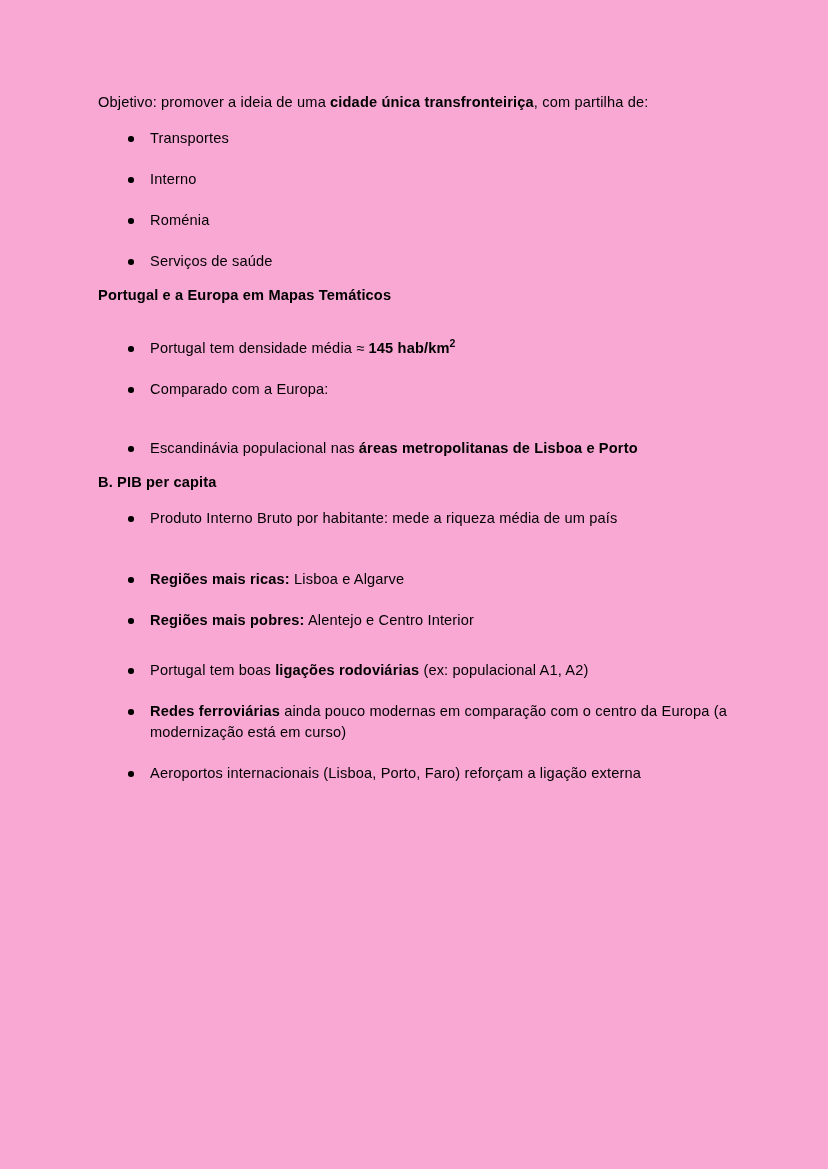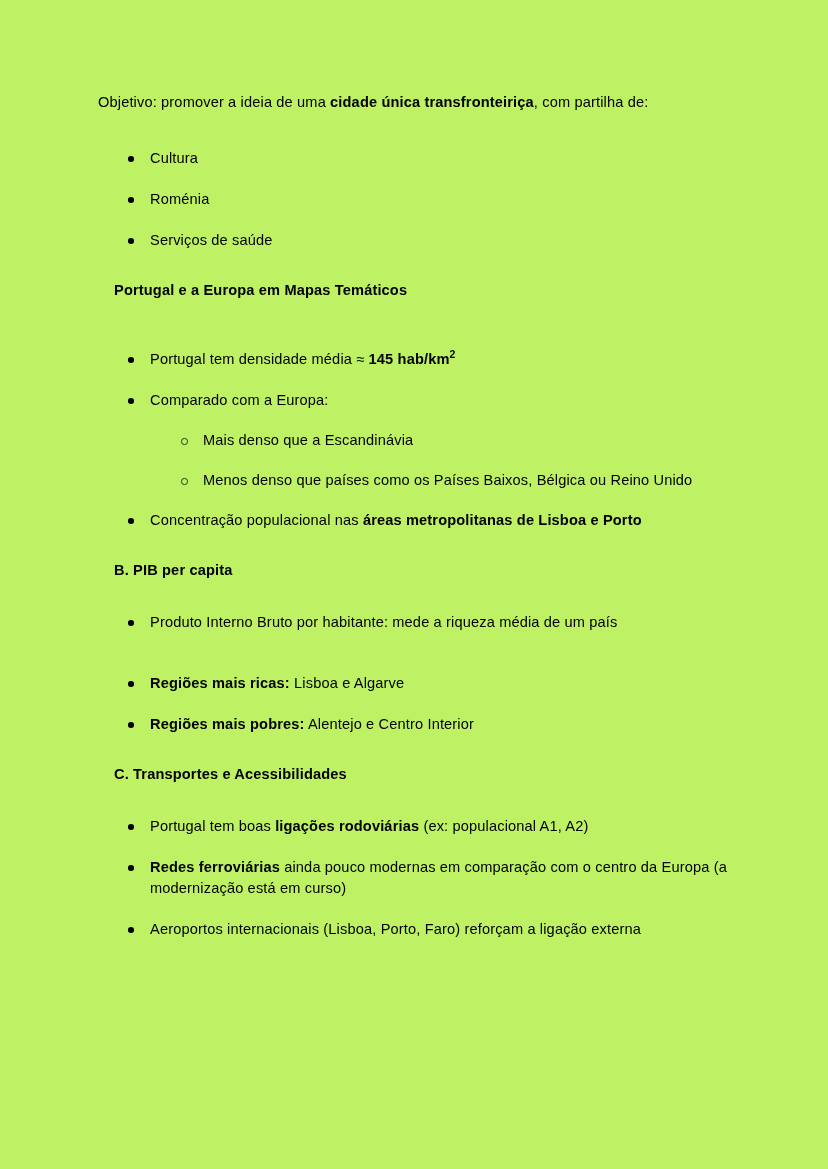--- a/index.html
+++ b/index.html
@@ -12,33 +12,33 @@
     height: 1169px;
     font-family: "Liberation Sans", sans-serif;
     color: #000000;
     -webkit-font-smoothing: antialiased;
   }
   .page {
     box-sizing: border-box;
     width: 828px;
     height: 1169px;
     padding: 92px 98px 0 98px;
-    background: #bef264;
+    background: #f9a8d4;
   }
   .content {
     width: 630px;
   }
   p.para {
     margin: 0 0 0 0;
     font-size: 14.6px;
     line-height: 20px;
     letter-spacing: 0.01em;
   }
   h2.heading {
-    margin: 16px;
+    margin: 0;
     font-size: 14.6px;
     line-height: 20px;
     font-weight: bold;
     letter-spacing: 0.01em;
   }
   
   .gap-para   { height: 16px; }
   .gap-head   { height: 17px; }
   .gap-bullet { height: 20px; }
   .gap-sub    { height: 19px; }
@@ -91,22 +91,23 @@
 <body>
 
 <div class="page">
   <div class="content">
 
     <p class="para"><span>Objetivo: promover a ideia de uma </span><b>cidade única transfronteiriça</b><span>, com partilha de:</span></p>
 
     <div class="gap-para"></div>
 
     <ul class="lvl1">
+      <li class="item"><span>Transportes</span></li>
       <div class="gap-bullet"></div>
-      <li class="item"><span>Cultura</span></li>
+      <li class="item"><span>Interno</span></li>
       <div class="gap-bullet"></div>
       <li class="item"><span>Roménia</span></li>
       <div class="gap-bullet"></div>
       <li class="item"><span>Serviços de saúde</span></li>
     </ul>
 
     <div class="gap-afterlist"></div>
 
     <h2 class="heading">Portugal e a Europa em Mapas Temáticos</h2>
 
@@ -115,49 +116,43 @@
     <div class="gap-para"></div>
 
     <ul class="lvl1">
       <li class="item"><span>Portugal tem densidade média ≈ </span><b>145 hab/km</b><b class="sup">2</b></li>
       <div class="gap-bullet"></div>
       <li class="item"><span>Comparado com a Europa:</span></li>
     </ul>
 
     <div class="gap-sub"></div>
 
-    <ul class="lvl2">
-      <li class="item"><span>Mais denso que a Escandinávia</span></li>
-      <div class="gap-sub"></div>
-      <li class="item"><span>Menos denso que países como os Países Baixos, Bélgica ou Reino Unido</span></li>
-    </ul>
 
     <div class="gap-sub"></div>
 
     <ul class="lvl1">
-      <li class="item"><span>Concentração populacional nas </span><b>áreas metropolitanas de Lisboa e Porto</b></li>
+      <li class="item"><span>Escandinávia populacional nas </span><b>áreas metropolitanas de Lisboa e Porto</b></li>
     </ul>
 
     <div class="gap-afterlist"></div>
 
     <h2 class="heading">B. PIB per capita</h2>
     <div class="gap-para"></div>
 
     <ul class="lvl1">
       <li class="item"><span>Produto Interno Bruto por habitante: mede a riqueza média de um país</span></li>
       <div class="gap-bullet"></div>
       <div class="gap-bullet"></div>
       <li class="item"><b>Regiões mais ricas:</b><span> Lisboa e Algarve</span></li>
       <div class="gap-bullet"></div>
       <li class="item"><b>Regiões mais pobres:</b><span> Alentejo e Centro Interior</span></li>
     </ul>
 
     <div class="gap-afterlist"></div>
 
-    <h2 class="heading">C. Transportes e Acessibilidades</h2>
     <div class="gap-para"></div>
 
     <ul class="lvl1">
       <li class="item"><span>Portugal tem boas </span><b>ligações rodoviárias</b><span> (ex: populacional A1, A2)</span></li>
       <div class="gap-bullet"></div>
       <li class="item"><b>Redes ferroviárias</b><span> ainda pouco modernas em comparação com o centro da Europa (a modernização está em curso)</span></li>
       <div class="gap-bullet"></div>
       <li class="item"><span>Aeroportos internacionais (Lisboa, Porto, Faro) reforçam a ligação externa</span></li>
       <div class="gap-bullet"></div>
     </ul>

